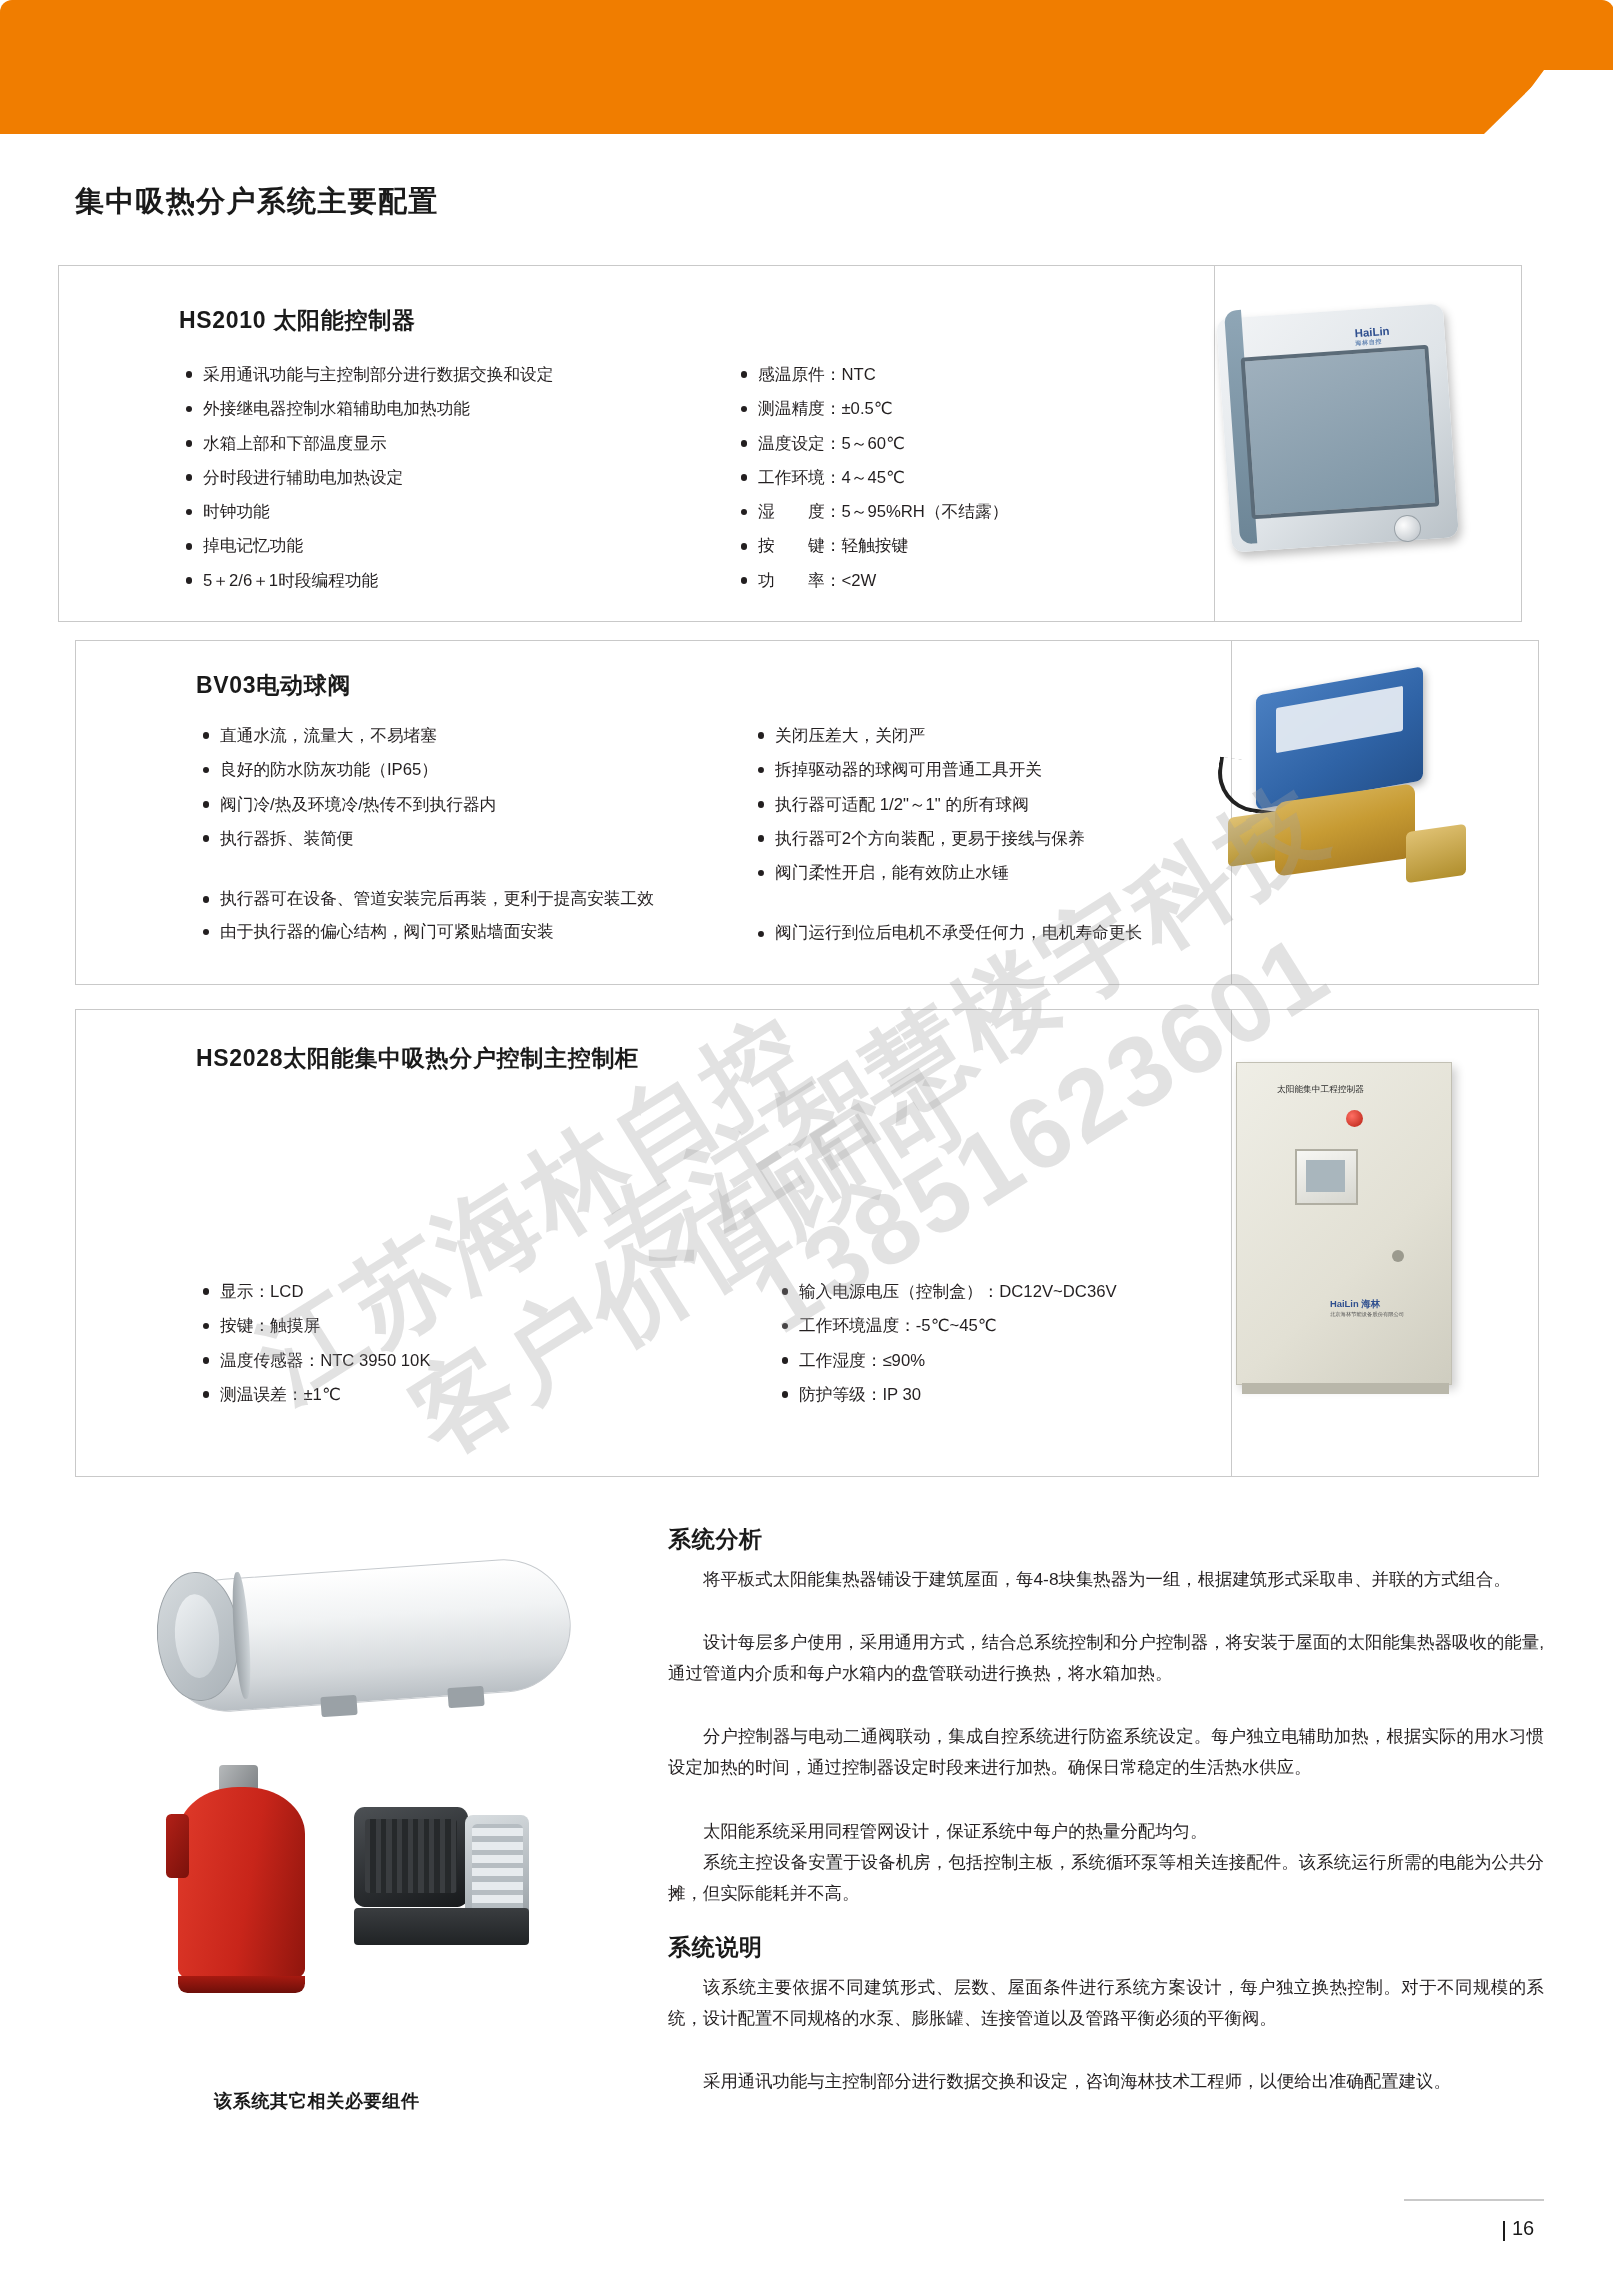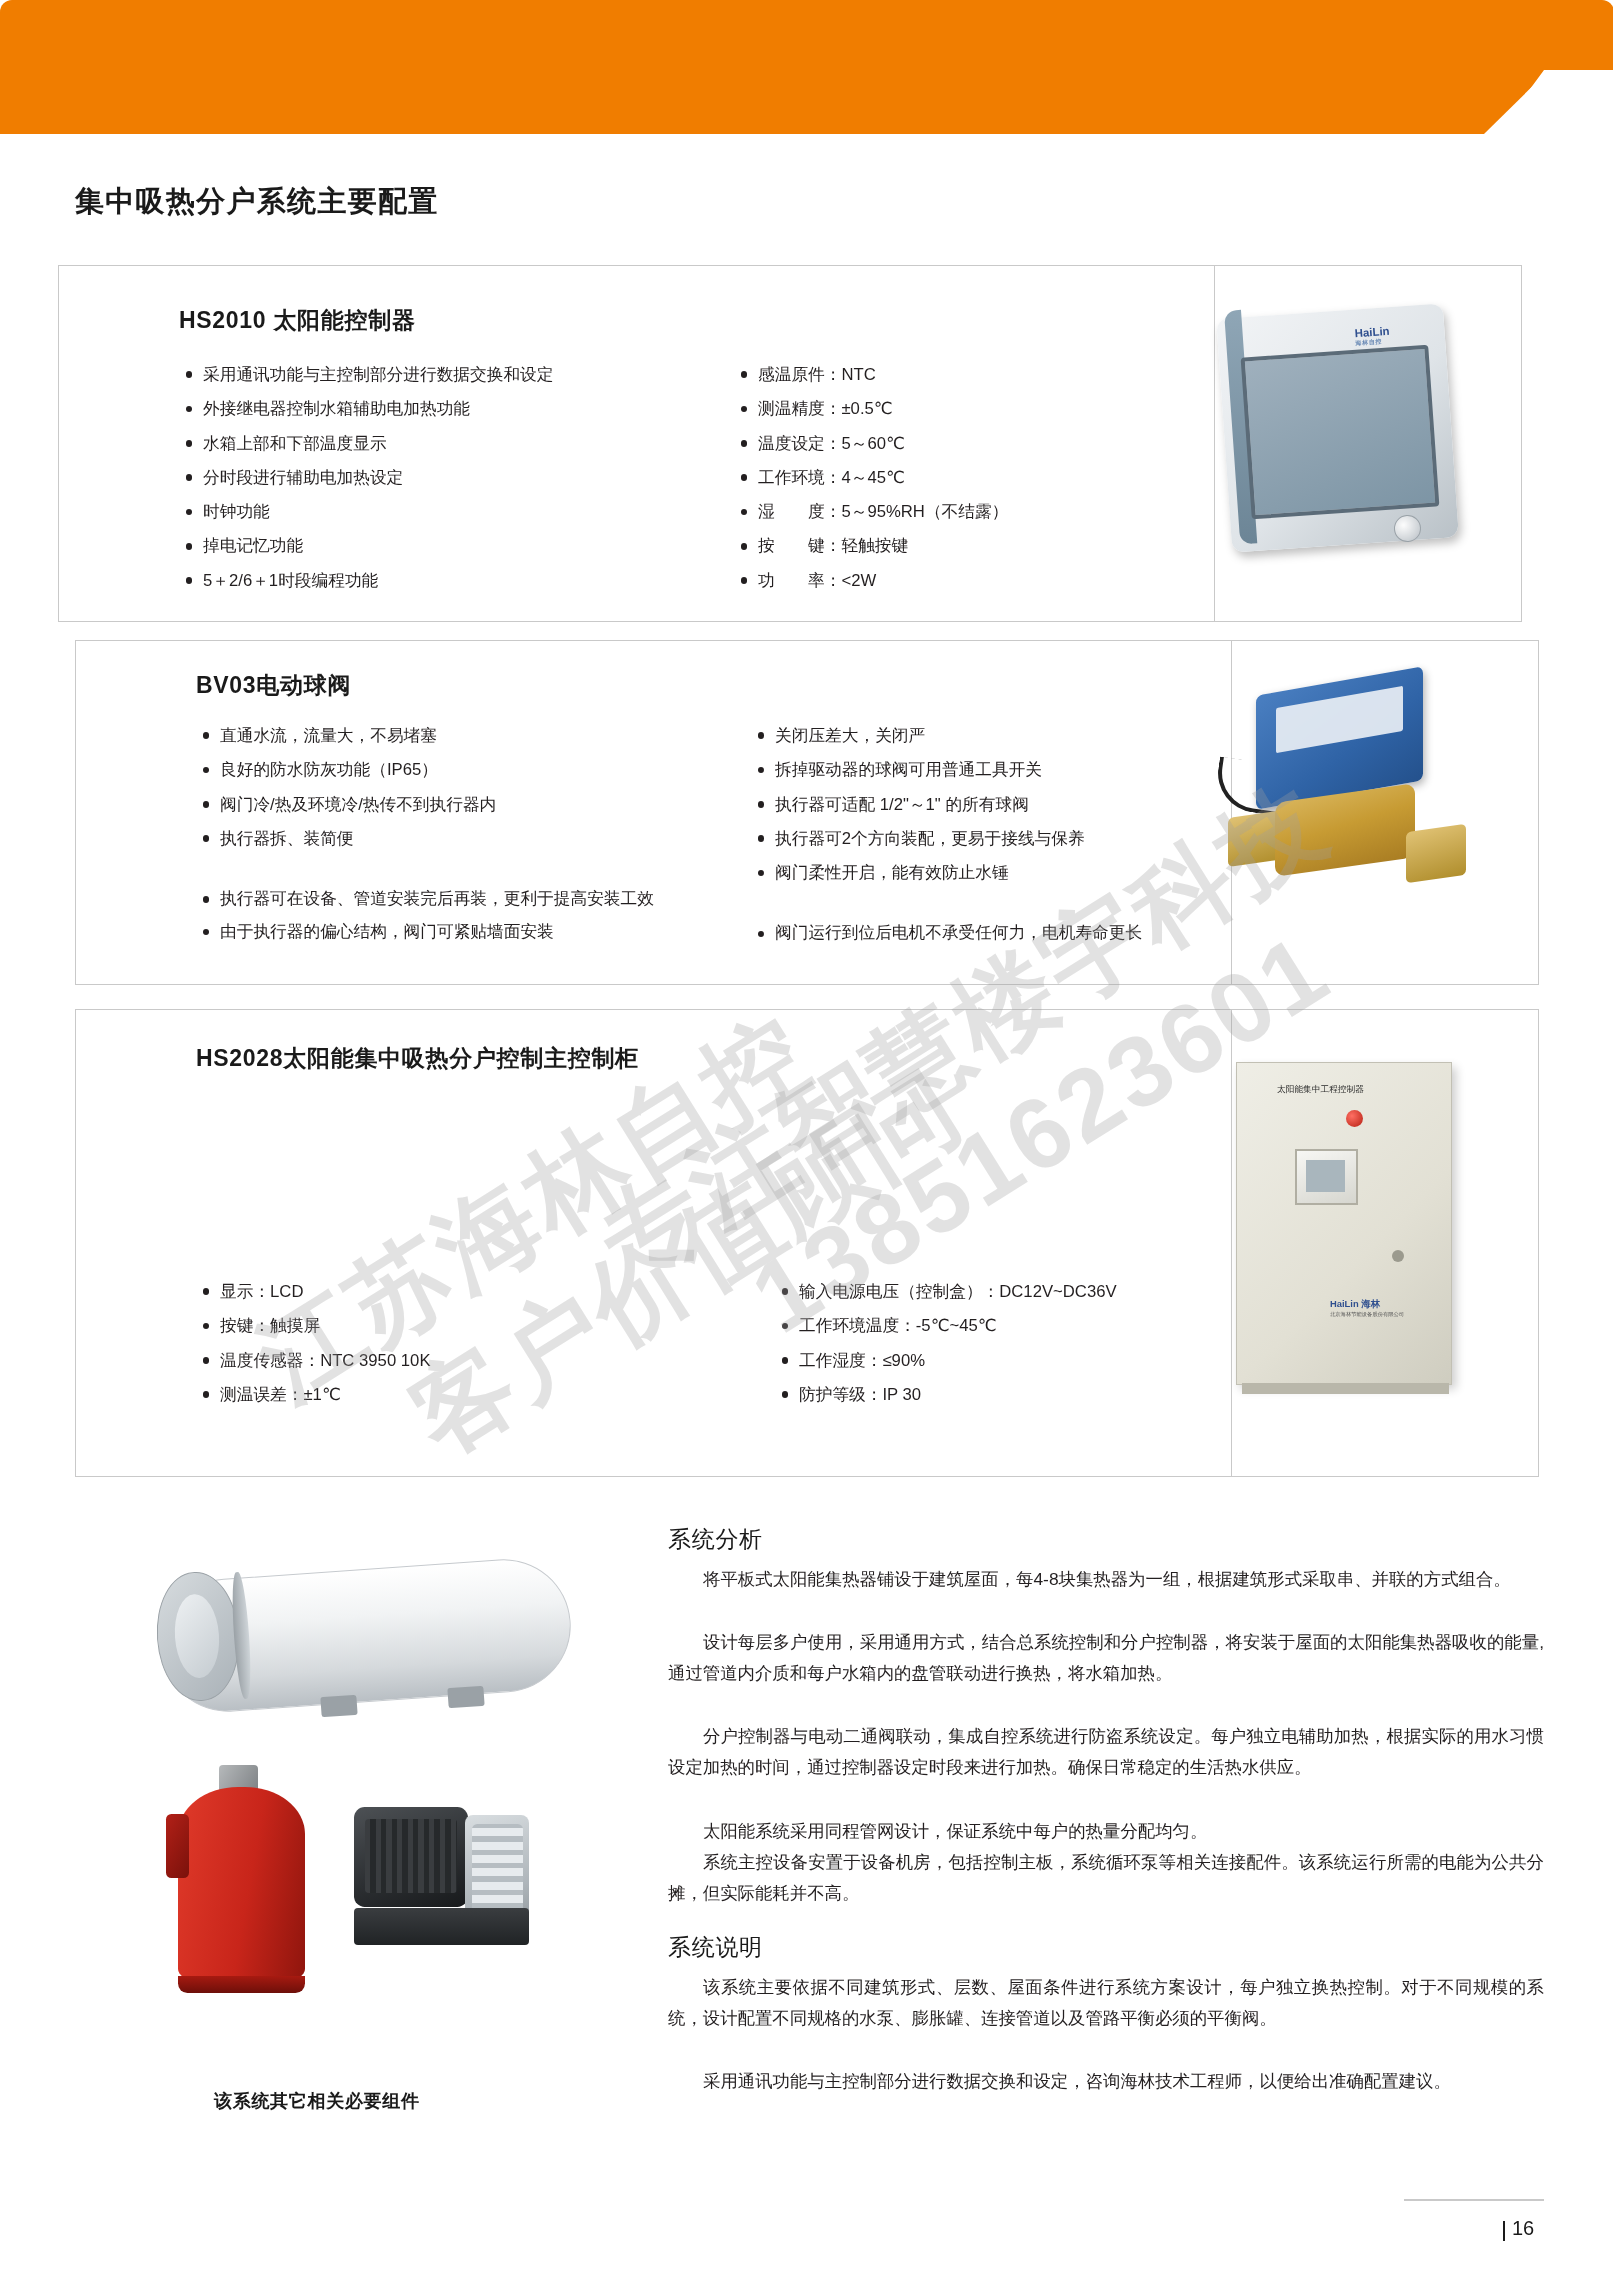--- a/index.html
+++ b/index.html
@@ -299,21 +299,21 @@
     line-height: 127px;
     letter-spacing: 4px;
     white-space: nowrap;
   }
   .watermark .l2 { padding-left: 100px; }
 
   
   .sys-heading {
     position: absolute;
     font-size: 23px;
-    font-weight: normal;
+    font-weight: bold;
     color: #1a1a1a;
     letter-spacing: 0.7px;
   }
   .sys-para {
     position: absolute;
     font-size: 17.4px;
     line-height: 31px;
     color: #231f20;
     text-align: justify;
   }

